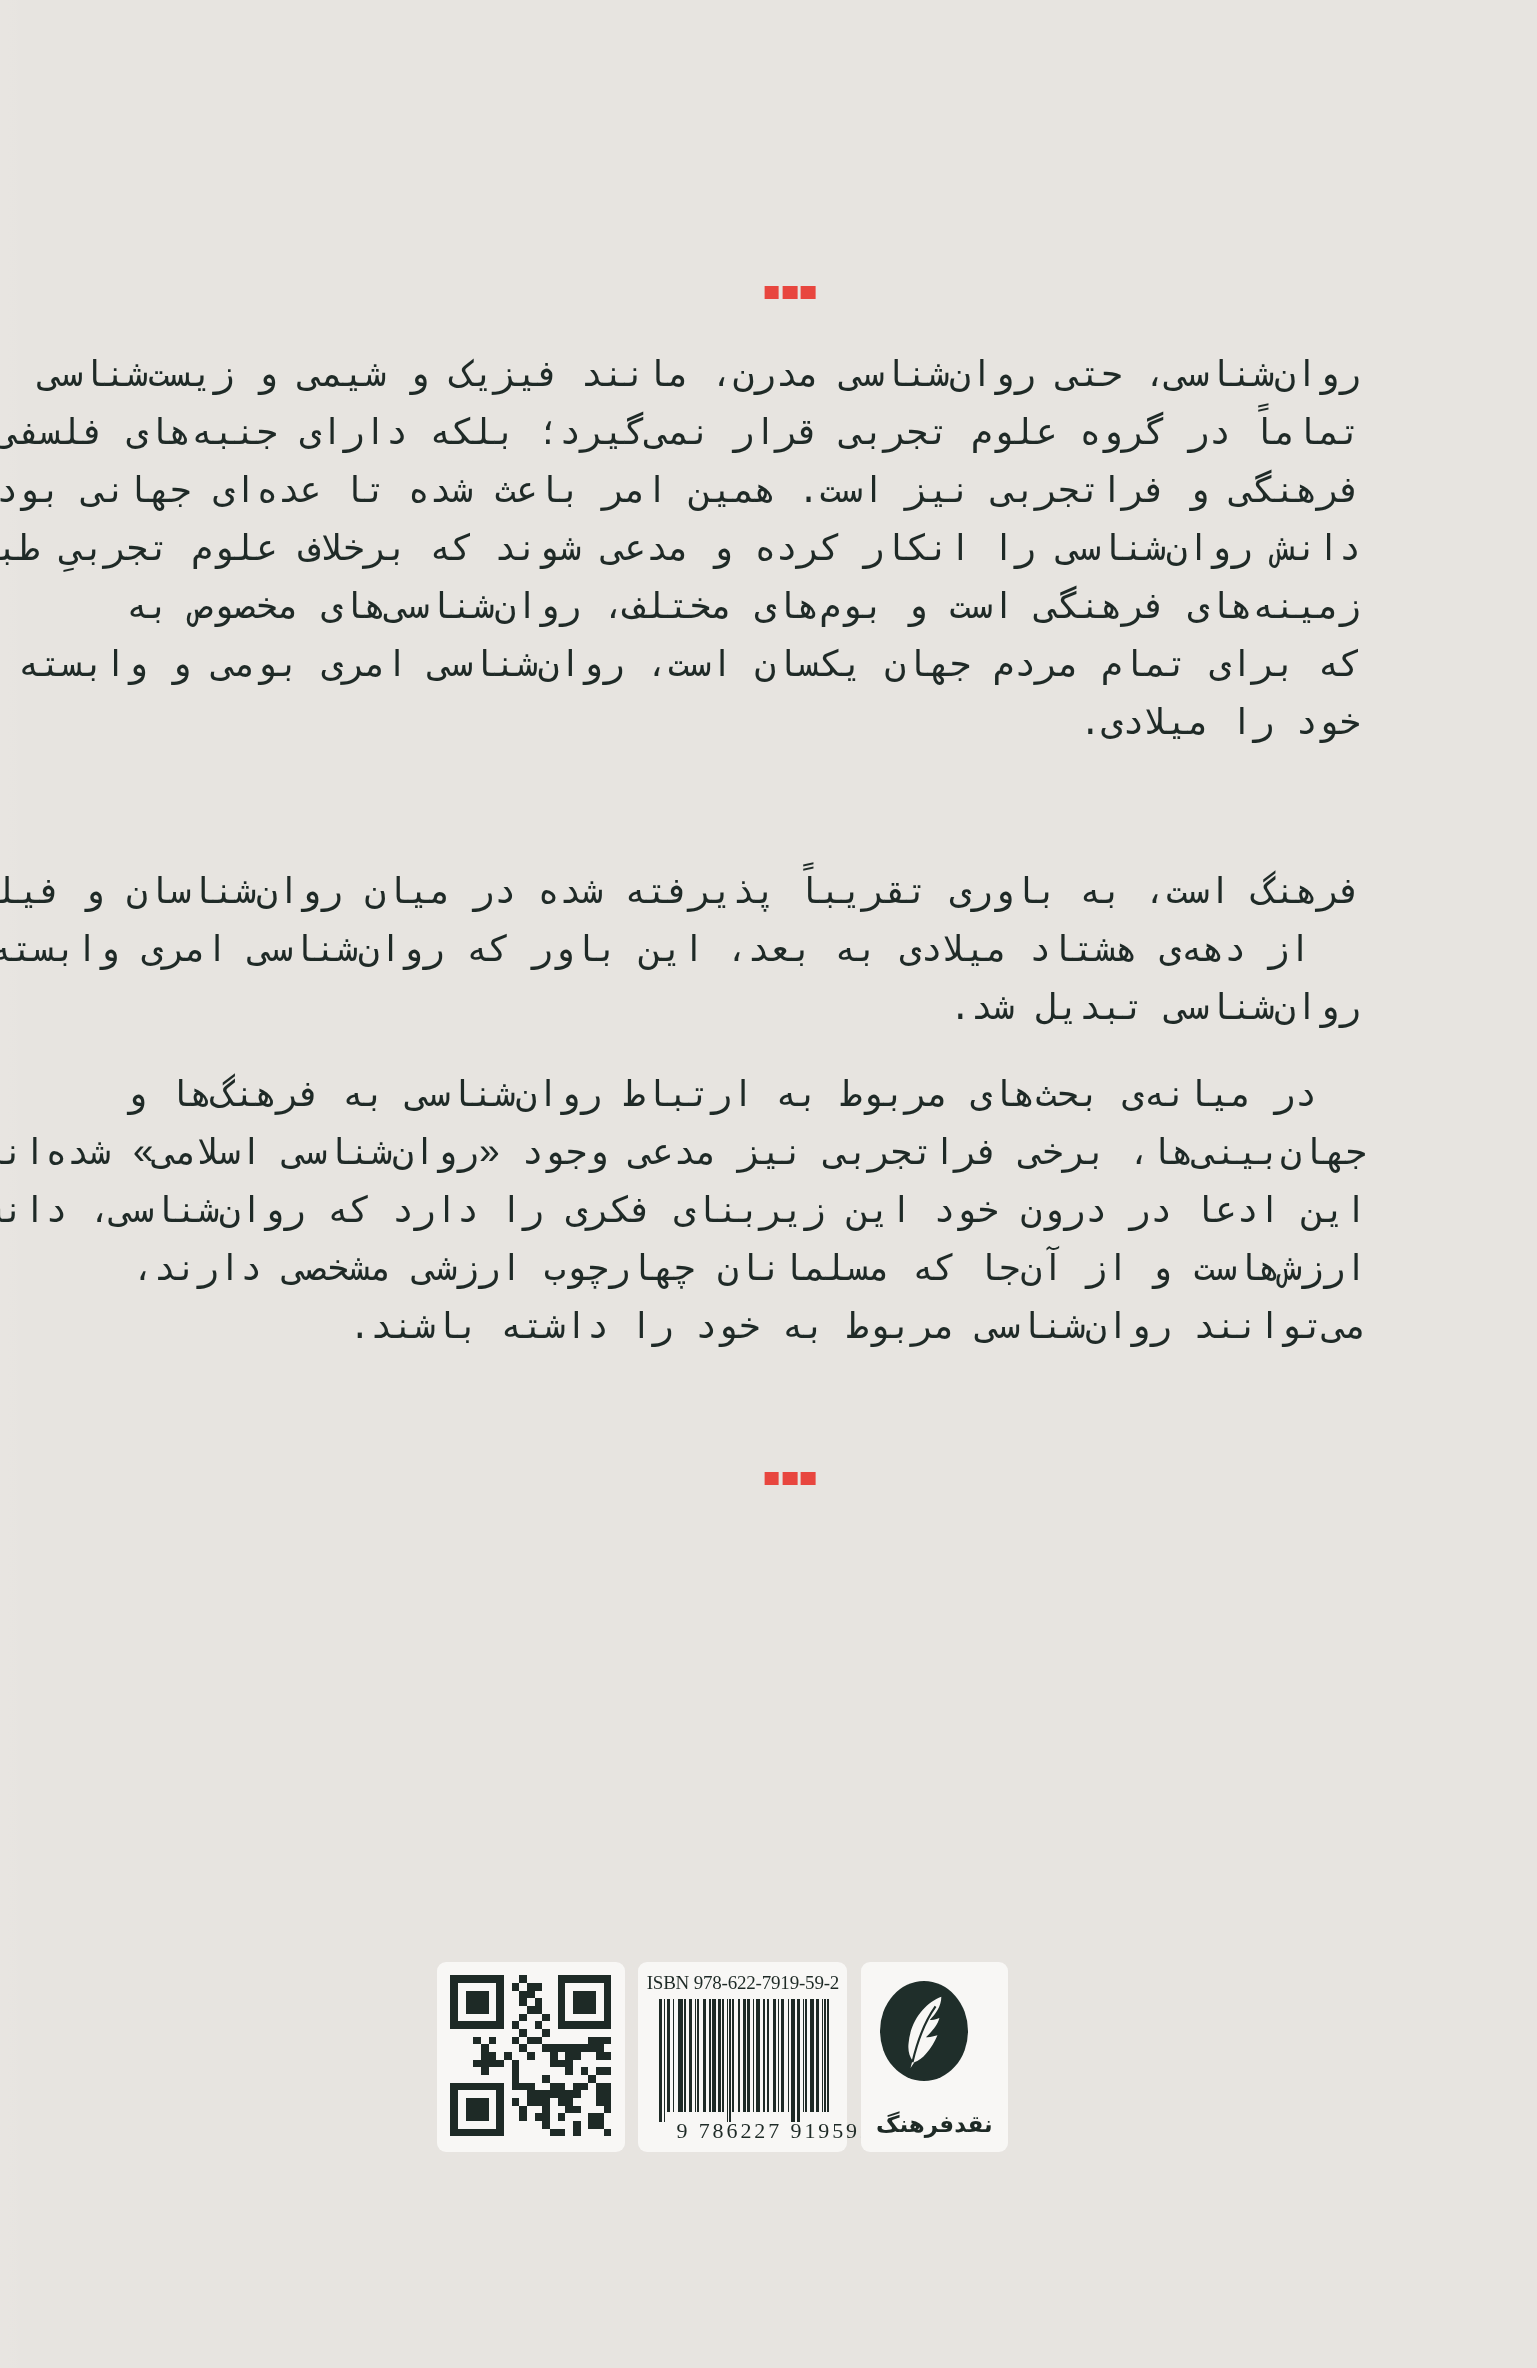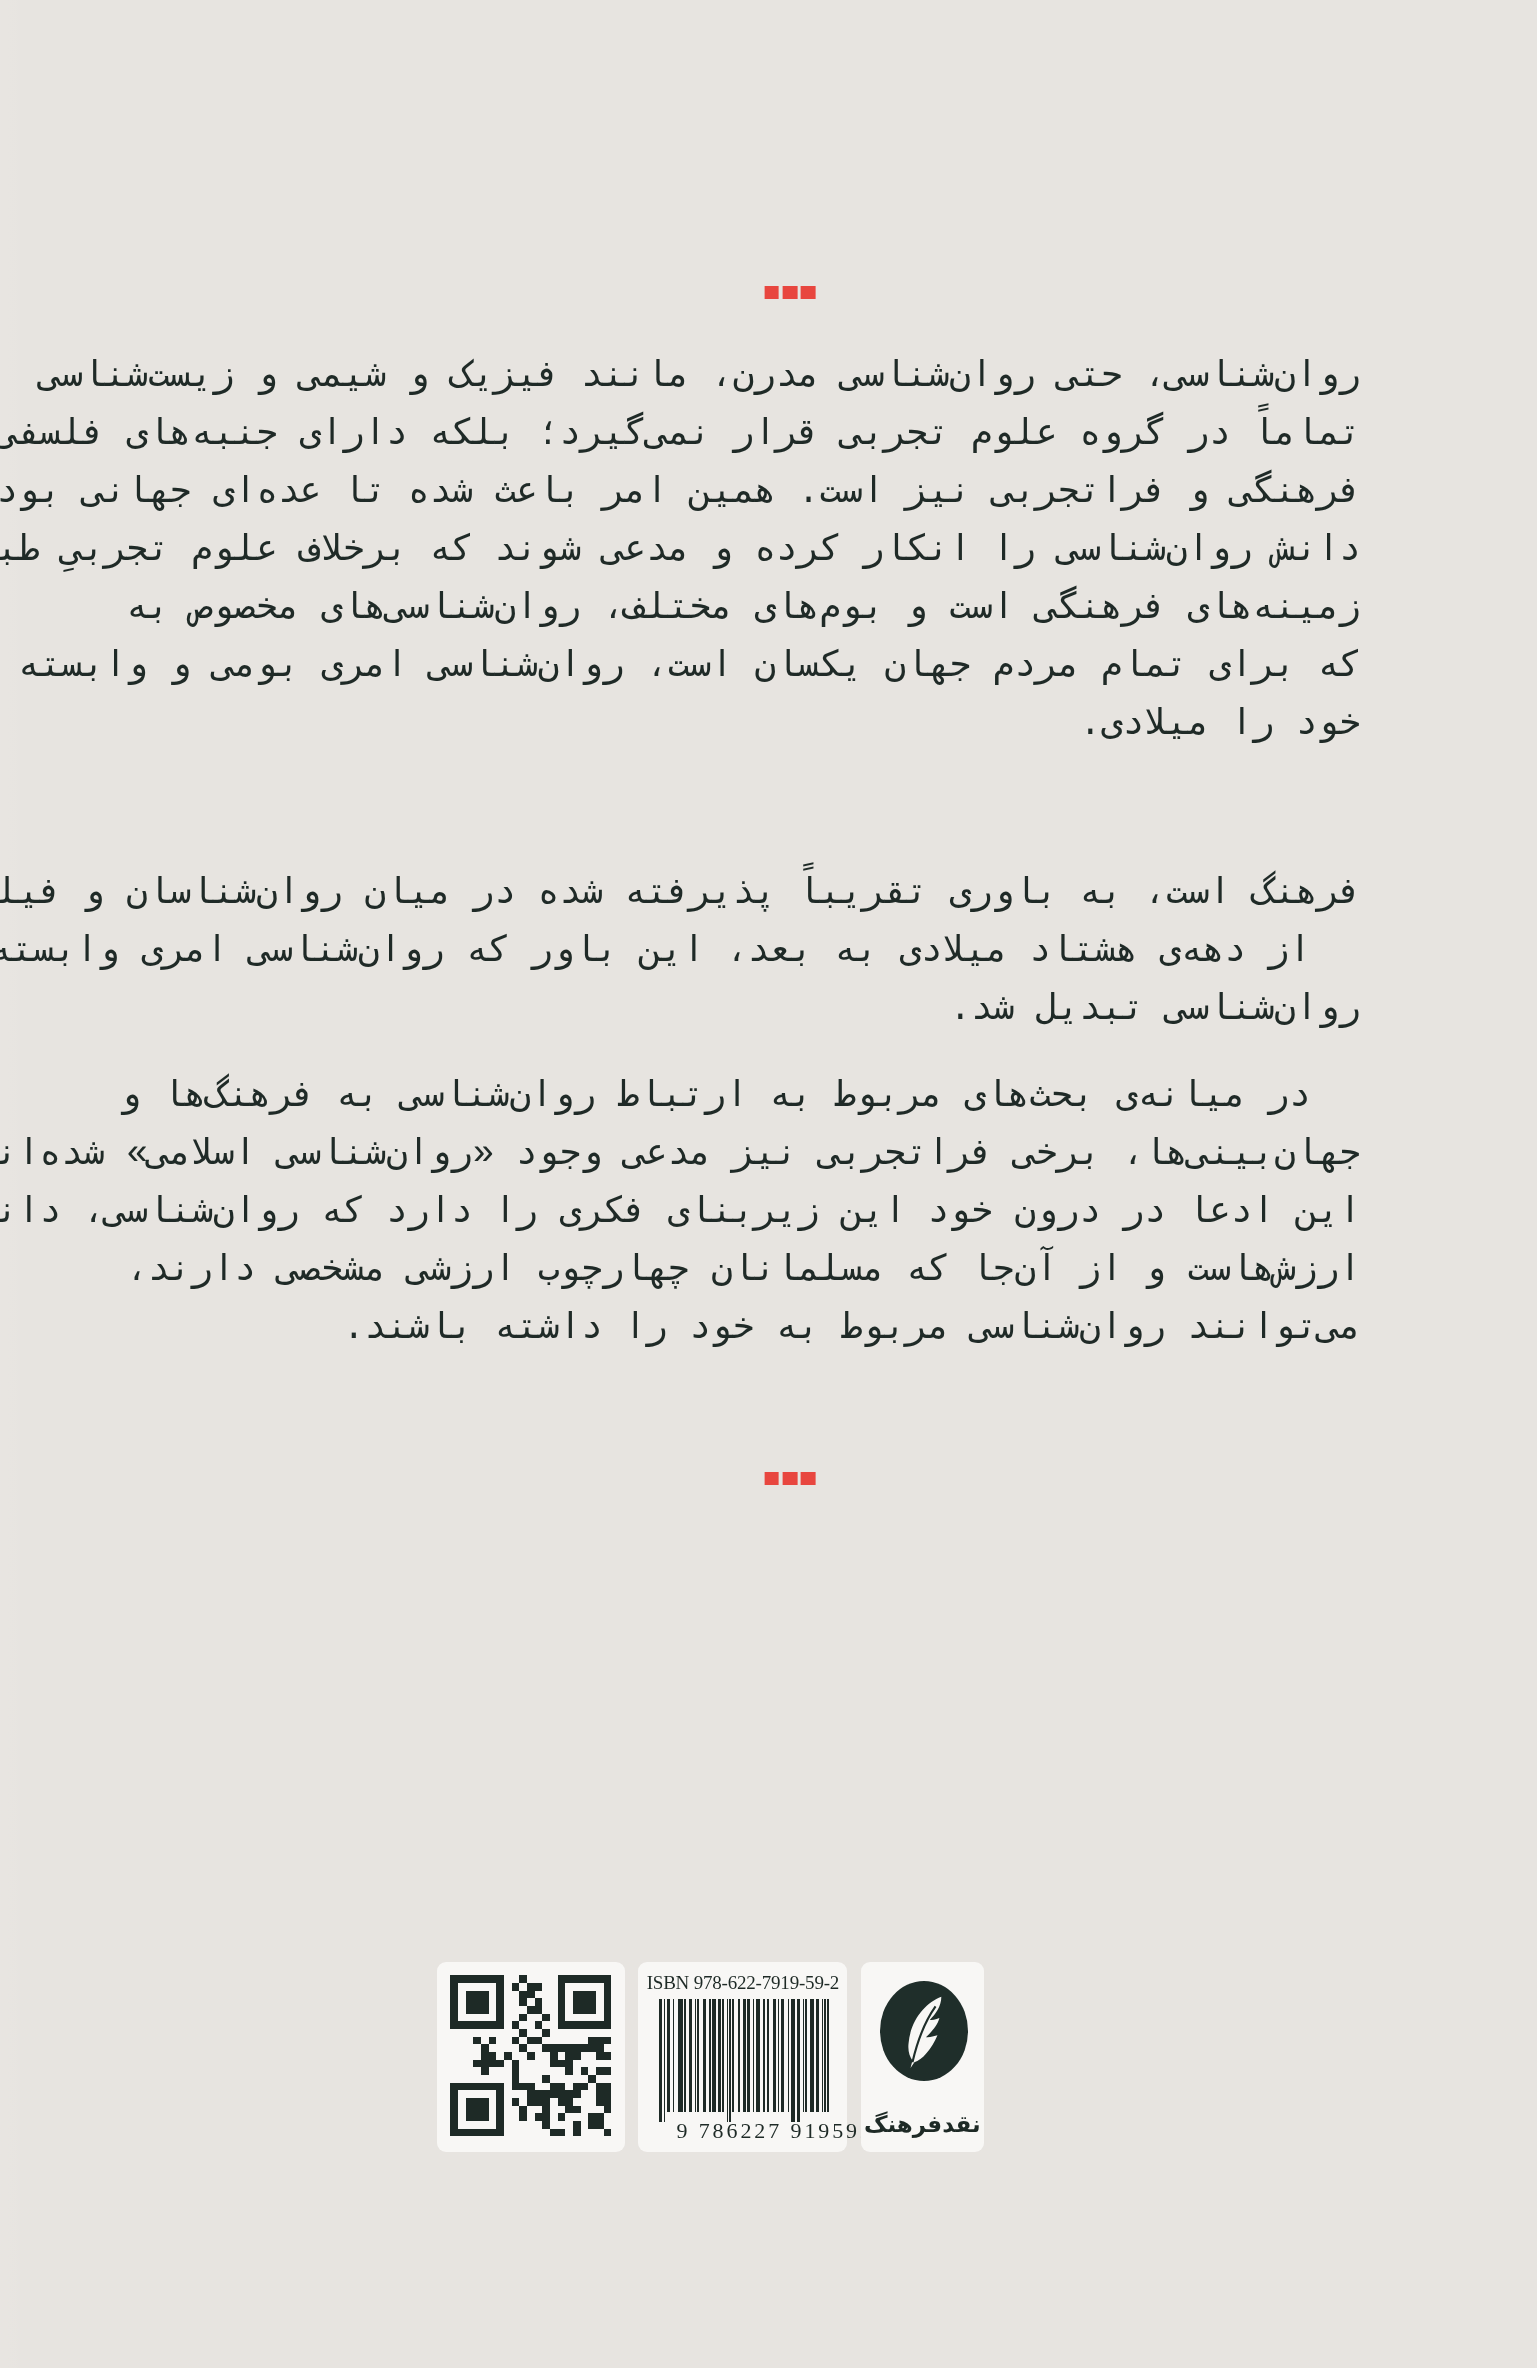--- a/index.html
+++ b/index.html
@@ -53,40 +53,40 @@
     display: block;
     text-align: justify;
     text-align-last: justify;
     white-space: nowrap;
   }
   .text-block .line.last {
     text-align-last: right;
   }
   .para1 { top: 348px; }
   .para2 { top: 865px; }
-  .para3 { top: 1068px; }
+  .para3 { top: 1068px; margin-left: 6px; }
 
   .bottom-row {
     position: absolute;
     top: 1962px;
     left: 437px;
     display: flex;
     gap: 13.4px;
     direction: ltr;
   }
   .box {
     background: #f8f7f5;
     border-radius: 9px;
     height: 190px;
     box-sizing: border-box;
     position: relative;
   }
   .qr-box { width: 188px; padding: 13.4px; }
   .barcode-box { width: 209px; width: 209px; }
-  .logo-box { width: 123px; }
+  .logo-box { width: 147px; }
 
   .qr {
     width: 161px;
     height: 161px;
     display: grid;
     grid-template-columns: repeat(21, 1fr);
     grid-template-rows: repeat(21, 1fr);
   }
   .qr i { display: block; }
   .qr i.d { background: #1e2a26; }

